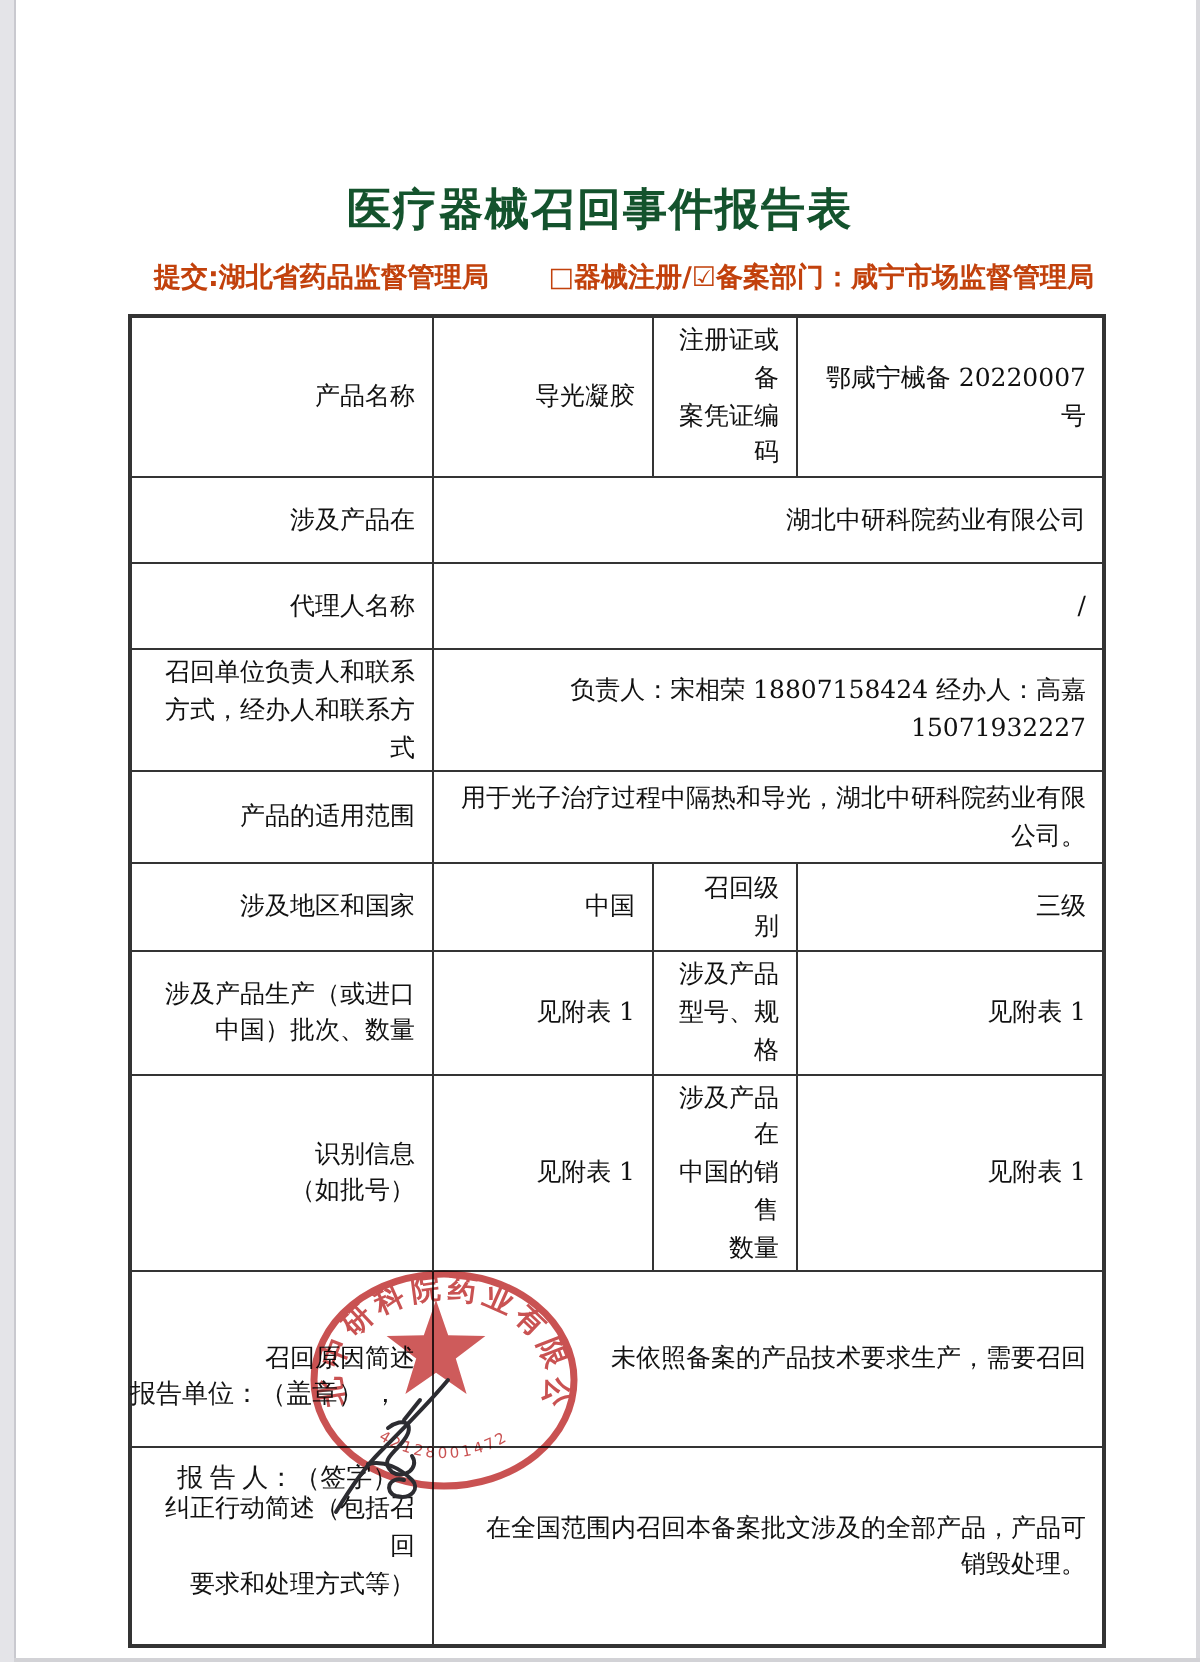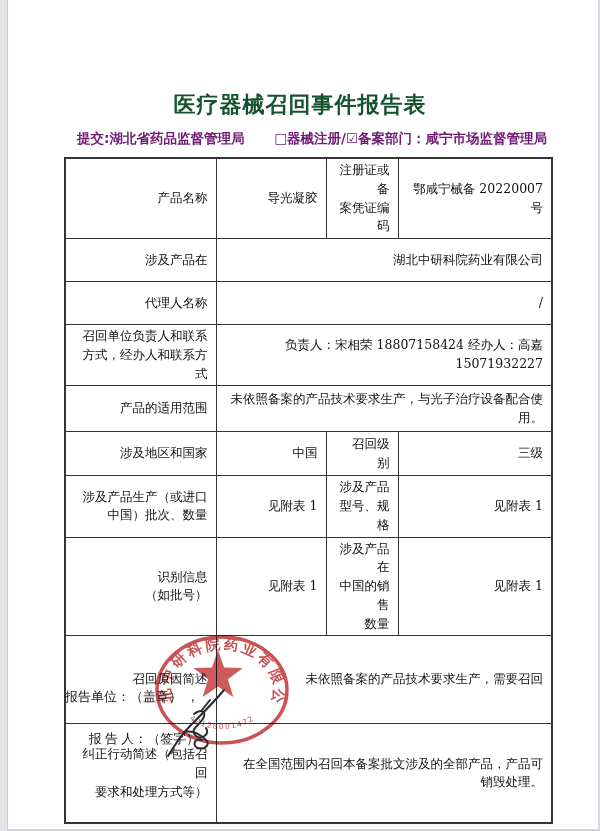--- a/index.html
+++ b/index.html
@@ -23,21 +23,21 @@
   .page-title{
     position:absolute;top:90px;left:0;width:100%;margin:0;
     text-align:center;
     font-family:"DejaVu Sans","Liberation Sans",sans-serif;
     font-size:22px;font-weight:bold;letter-spacing:1px;color:#14532d;
   }
   .submit-line{
     position:absolute;top:130px;left:77px;right:53px;
     display:flex;justify-content:space-between;
     font-family:"DejaVu Sans","Liberation Sans",sans-serif;
-    font-size:13.5px;font-weight:bold;color:#701a75;
+    font-size:13.5px;font-weight:bold;color:#c2410c;
   }
 
   table.report{
     position:absolute;top:157px;left:64px;
     width:487px;border-collapse:collapse;table-layout:fixed;
     font-size:12.5px;color:#111;
   }
   table.report{border:2px solid #343434;}
   table.report td{
     border:1px solid #343434;
@@ -107,21 +107,21 @@
       <td>代理人名称</td>
       <td colspan="3">/</td>
     </tr>
     <tr class="r4">
       <td>召回单位负责人和联系
 方式，经办人和联系方式</td>
       <td colspan="3" class="left">负责人：宋相荣 18807158424 经办人：高嘉 15071932227</td>
     </tr>
     <tr class="r5">
       <td>产品的适用范围</td>
-      <td colspan="3">未依照备案的产品技术要求生产，与光子治疗设备配合使用。</td>
+      <td colspan="3">用于光子治疗过程中隔热和导光，湖北中研科院药业有限公司。</td>
     </tr>
     <tr class="r6">
       <td>涉及地区和国家</td>
       <td>中国</td>
       <td class="tight">召回级别</td>
       <td>三级</td>
     </tr>
     <tr class="r7">
       <td class="loose">涉及产品生产（或进口
 中国）批次、数量</td>

